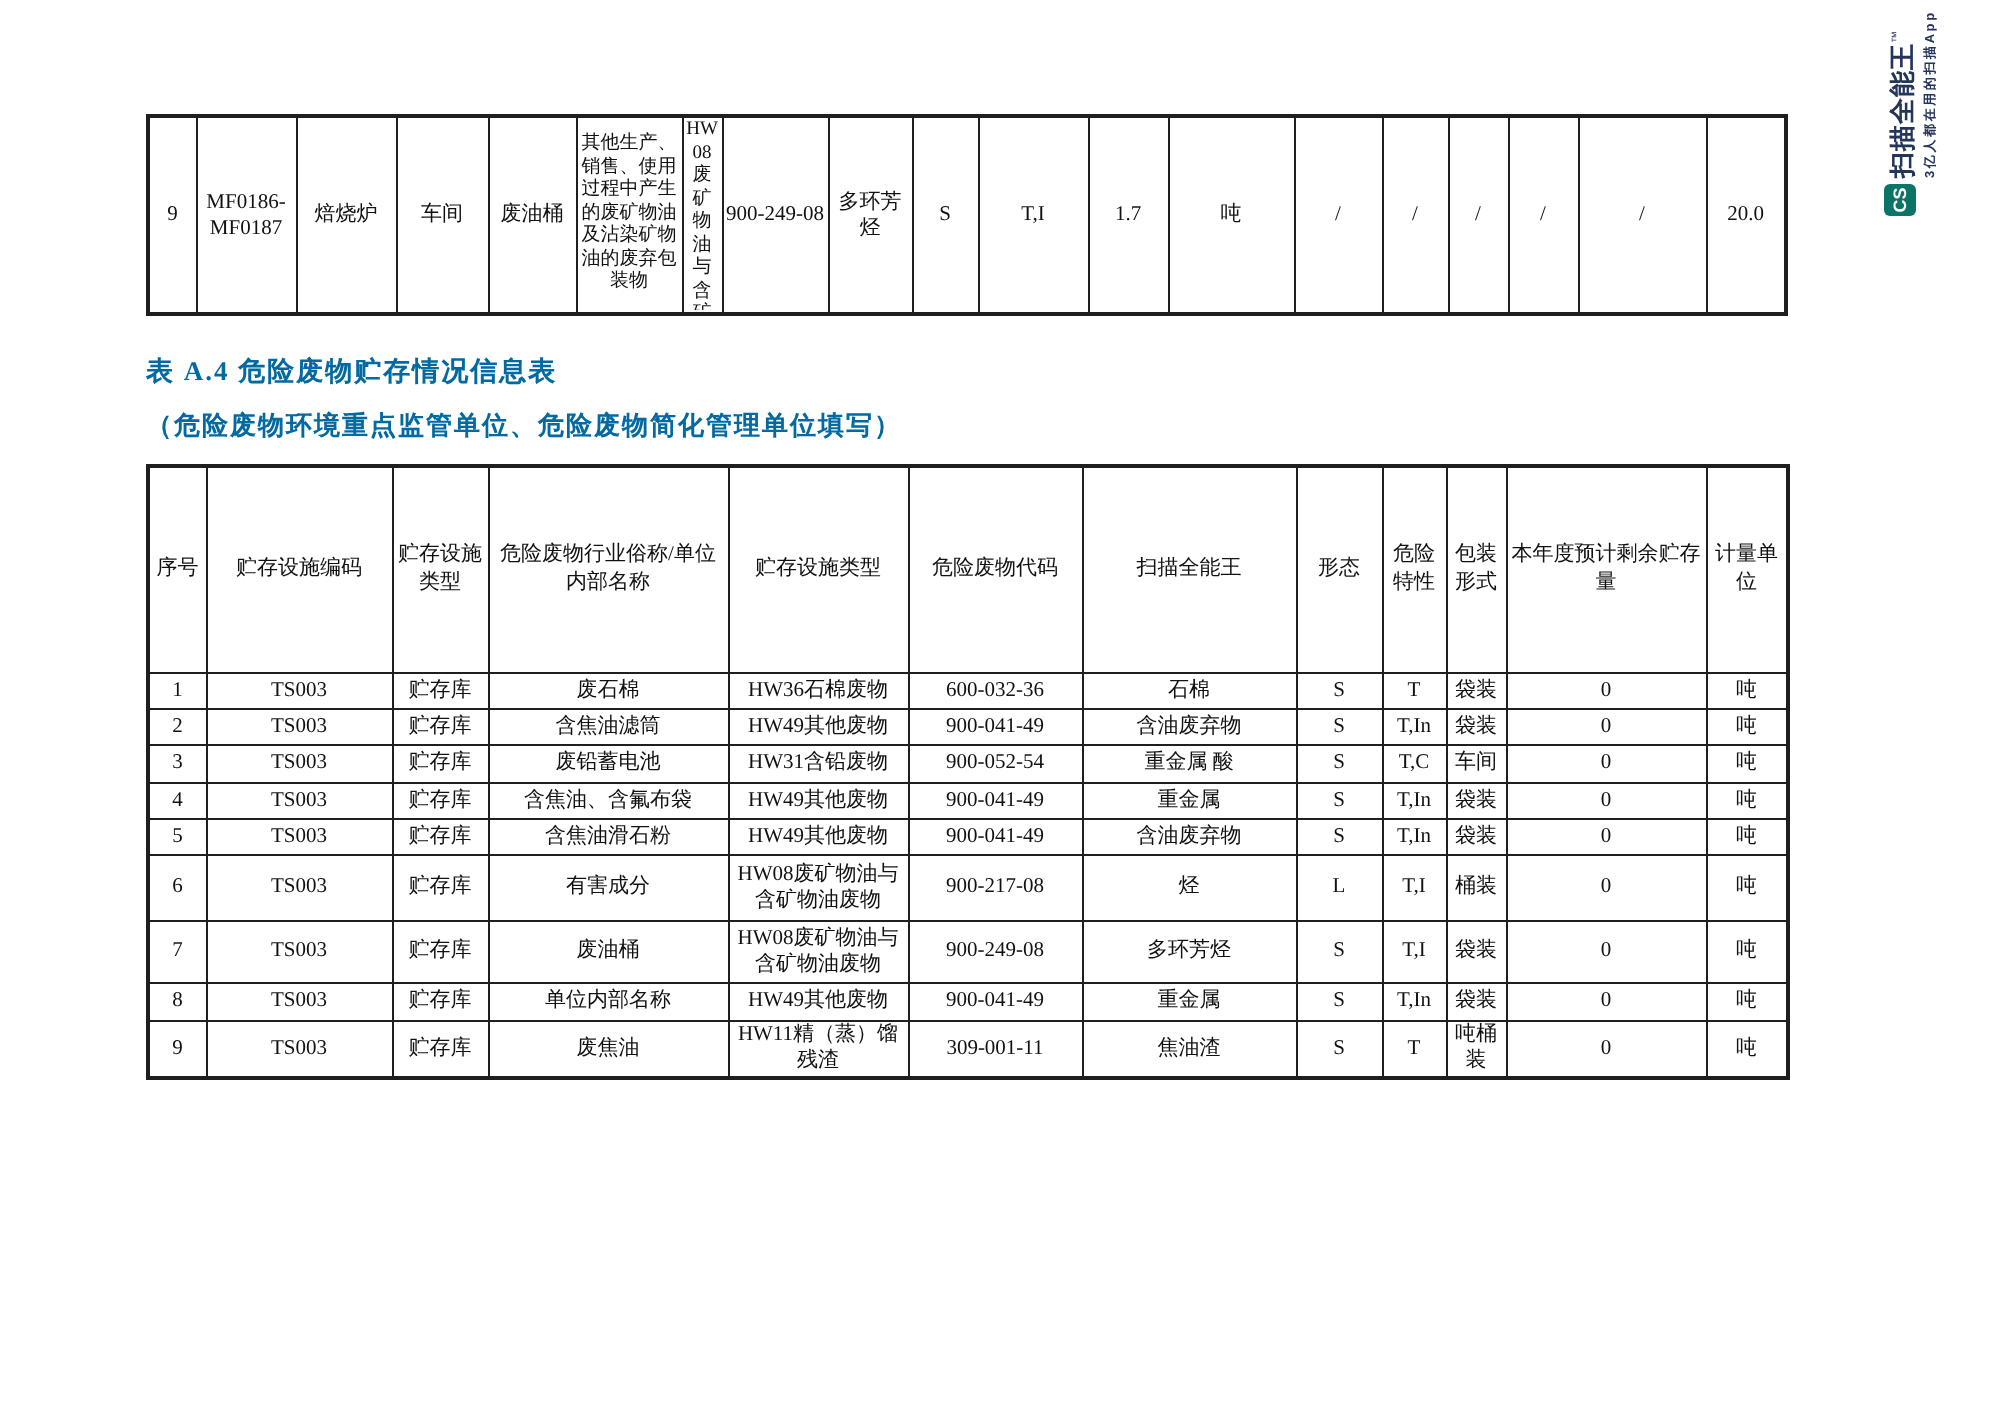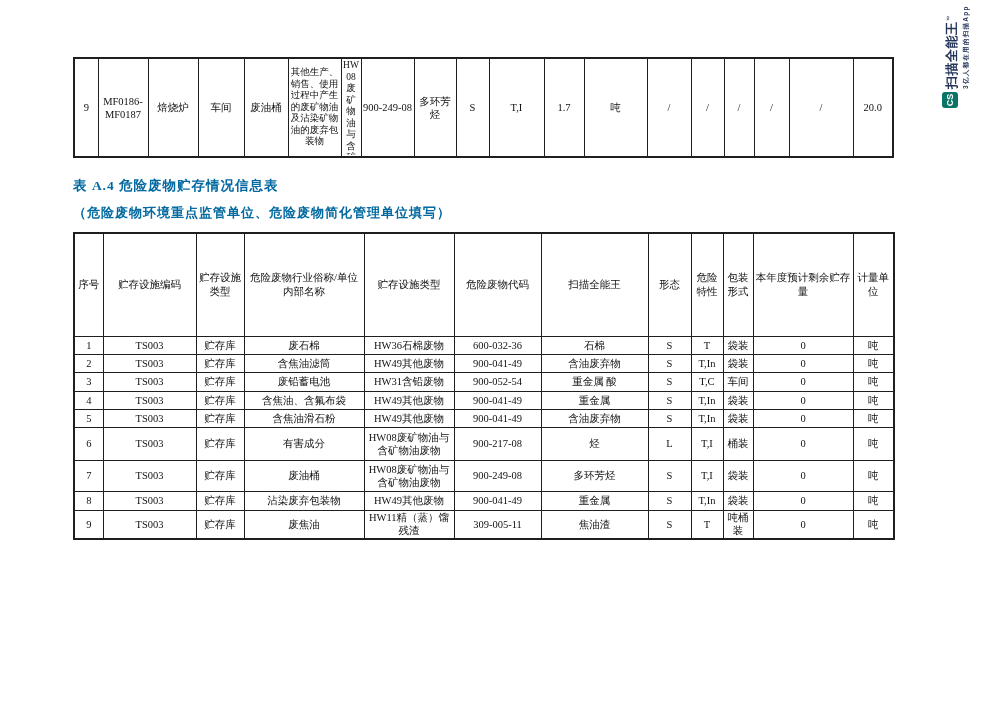--- a/index.html
+++ b/index.html
@@ -256,37 +256,37 @@
           <td>S</td>
           <td>T,I</td>
           <td>袋装</td>
           <td>0</td>
           <td>吨</td>
         </tr>
         <tr>
           <td>8</td>
           <td>TS003</td>
           <td>贮存库</td>
-          <td>沾染废弃包装物</td>
+          <td>单位内部名称</td>
           <td>HW49其他废物</td>
           <td>900-041-49</td>
           <td>重金属</td>
           <td>S</td>
           <td>T,In</td>
           <td>袋装</td>
           <td>0</td>
           <td>吨</td>
         </tr>
         <tr>
           <td>9</td>
           <td>TS003</td>
           <td>贮存库</td>
           <td>废焦油</td>
           <td>HW11精（蒸）馏残渣</td>
-          <td>309-005-11</td>
+          <td>309-001-11</td>
           <td>焦油渣</td>
           <td>S</td>
           <td>T</td>
           <td>吨桶装</td>
           <td>0</td>
           <td>吨</td>
         </tr>
       </tbody>
   </table>
 

